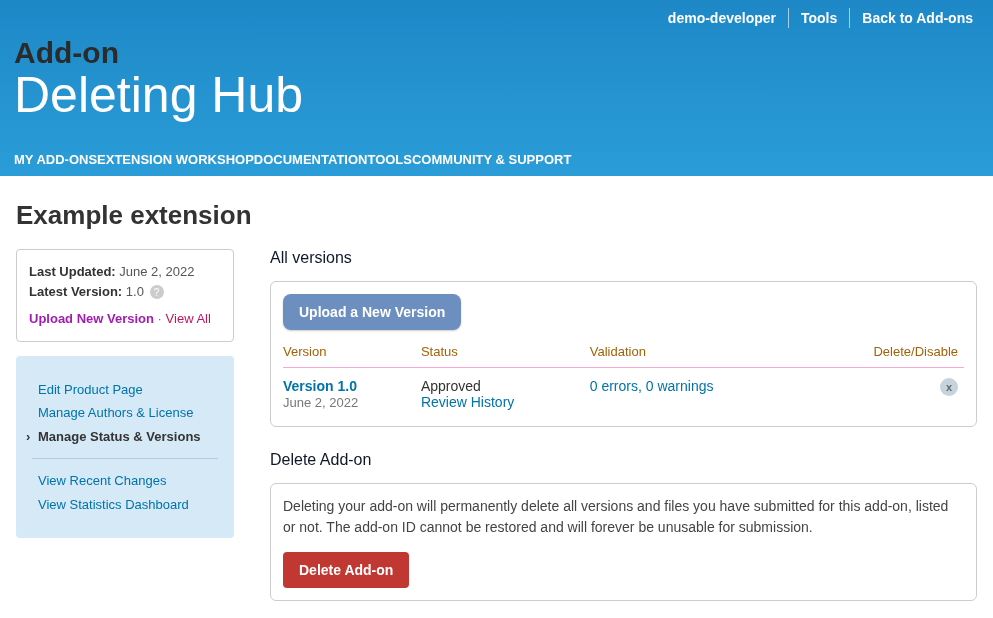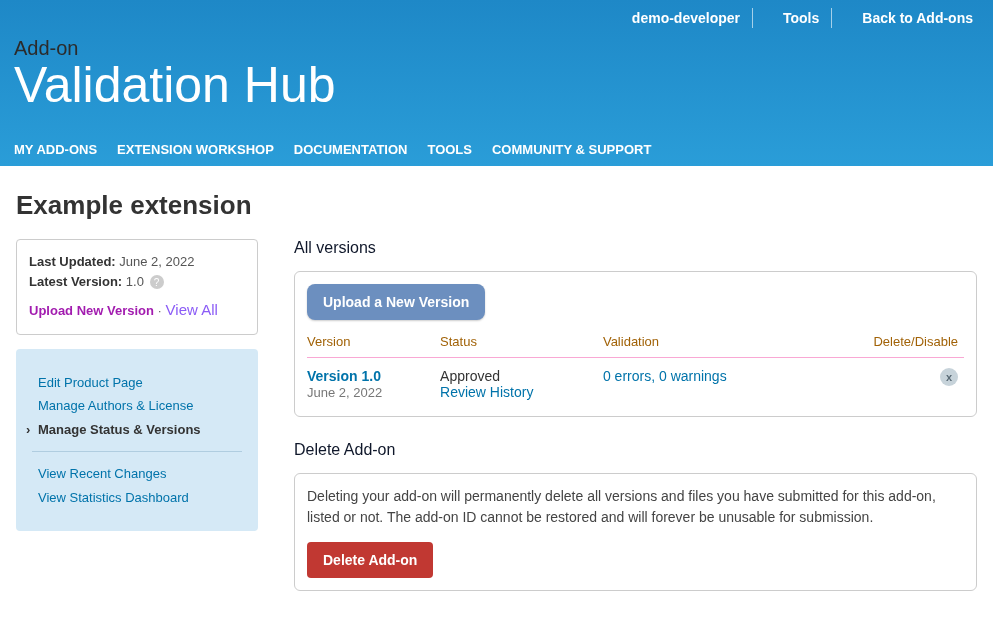--- a/index.html
+++ b/index.html
@@ -1,42 +1,42 @@
 <!DOCTYPE html>
 <html><head>
   <meta charset="utf-8">
   <style>
     * { margin: 0; padding: 0; box-sizing: border-box; }
     body { font-family: -apple-system, BlinkMacSystemFont, "Segoe UI", Helvetica, Arial, sans-serif; background: #fff; color: #333; font-size: 14px; }
     
     .header-top { background: linear-gradient(to bottom, #1e88c7 0%, #2a9dd8 100%); color: #fff; }
-    .top-links { display: flex; justify-content: flex-end; gap: 18px; padding: 8px 20px 0 20px; font-size: 14px; font-weight: bold; }
+    .top-links { display: flex; justify-content: flex-end; gap: 0; padding: 8px 20px 0 20px; font-size: 14px; font-weight: bold; }
     .top-links a { color: #fff; text-decoration: none; padding: 2px 12px; border-right: 1px solid rgba(255,255,255,0.6); }
     .top-links a:last-child { border-right: none; padding-right: 0; }
     
     .logo-area { padding: 10px 14px 20px 14px; }
-    .logo-small { font-size: 20px; font-weight: 400; color: #2b2b2b; line-height: 1; }
+    .logo-small { font-size: 30px; font-weight: 700; color: #2b2b2b; line-height: 1; }
     .logo-big { font-size: 50px; font-weight: 400; color: #fff; line-height: 1.1; }
     
-    .main-nav { display: flex; gap: 20px; padding: 9px 14px; font-size: 13px; font-weight: bold; }
+    .main-nav { display: flex; padding: 9px 14px; font-size: 13px; font-weight: bold; }
     .main-nav a { color: #fff; text-decoration: none; }
     
     .page-title { font-size: 26px; font-weight: 600; color: #333; margin-bottom: 18px; padding-left: 0; }
     
     .layout { display: flex; gap: 36px; padding: 0 16px 30px 16px; align-items: flex-start; }
     
-    .sidebar { width: 242px; flex-shrink: 0; }
+    .sidebar { width: 218px; flex-shrink: 0; }
     .side-box { border: 1px solid #ccc; border-radius: 4px; padding: 12px 12px; margin-bottom: 14px; background: #fff; font-size: 13px; line-height: 1.5; }
     .side-box .label { font-weight: bold; color: #333; }
     .side-box .value { color: #555; }
     .help-icon { display: inline-flex; width: 14px; height: 14px; background: #ccc; color: #fff; border-radius: 50%; font-size: 10px; align-items: center; justify-content: center; margin-left: 2px; vertical-align: middle; }
     .side-box .links-row { margin-top: 8px; }
     .side-box .links-row a { color: #a21caf; text-decoration: none; font-weight: bold; font-size: 13px; }
     .side-box .links-row .sep { color: #666; }
-    .side-box .links-row .viewall { color: #8b5cf6; font-weight: normal; font-size: 15px; }
+    .side-box .links-row .viewall { color: #be185d; font-weight: normal; font-size: 13px; }
     
     .side-nav { background: #d5e9f6; border-radius: 4px; padding: 22px 12px; font-size: 13px; }
     .side-nav a { display: block; color: #0073aa; text-decoration: none; padding: 2px 12px 2px 10px; line-height: 1.5; }
     .side-nav a.active { font-weight: bold; color: #333; position: relative; }
     .side-nav a.active::before { content: "›"; position: absolute; left: -2px; color: #333; font-weight: bold; }
     .side-nav hr { border: none; border-top: 1px solid #b0cde0; margin: 10px 4px; }
     
     .main { flex: 1; }
     .section-title { font-size: 16px; font-weight: 500; color: #0f172a; margin-bottom: 14px; }
     
@@ -62,21 +62,21 @@
 <body>
 
 <div class="header-top">
   <div class="top-links">
     <a href="#">demo-developer</a>
     <a href="#">Tools</a>
     <a href="#">Back to Add-ons</a>
   </div>
   <div class="logo-area">
     <div class="logo-small">Add-on</div>
-    <div class="logo-big">Validation Hub</div>
+    <div class="logo-big">Deleting Hub</div>
   </div>
   <div class="main-nav">
     <a href="#">MY ADD-ONS</a>
     <a href="#">EXTENSION WORKSHOP</a>
     <a href="#">DOCUMENTATION</a>
     <a href="#">TOOLS</a>
     <a href="#">COMMUNITY &amp; SUPPORT</a>
   </div>
 </div>
 

